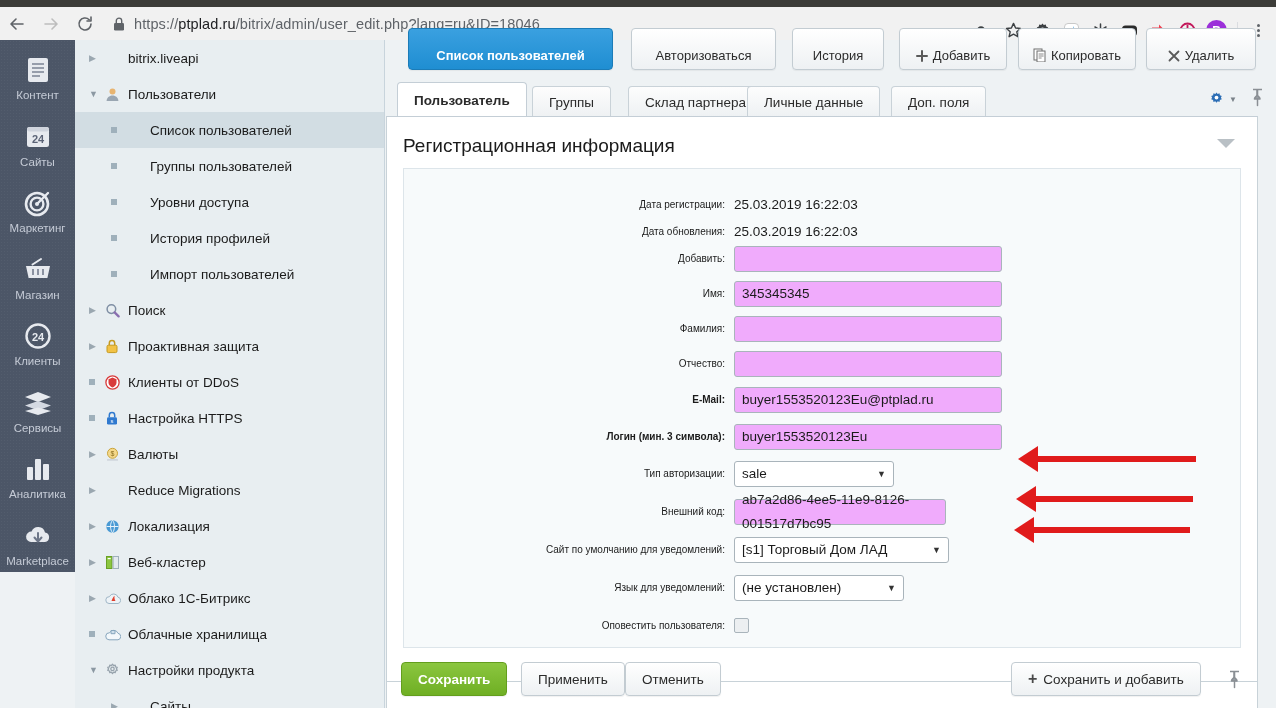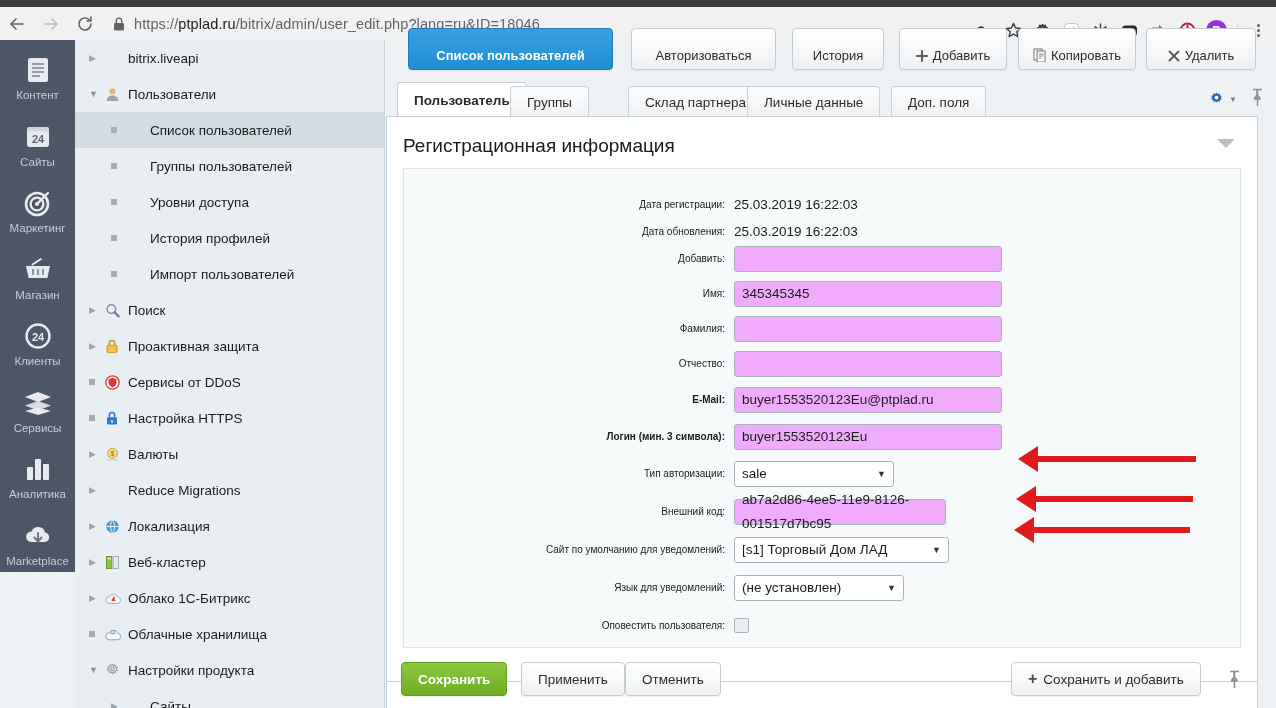--- a/index.html
+++ b/index.html
@@ -371,21 +371,21 @@
         <div class="tnode">
           <span class="bullet">
             <i></i>
           </span>
           <span class="tico">
             <svg width="15" height="15" viewBox="0 0 15 15">
               <circle cx="7.5" cy="7.5" r="6.6" fill="#fff" stroke="#d83b3b" stroke-width="1.3"></circle>
               <path d="M7.5 2.6l4 1.6v3.3c0 2.6-1.8 4-4 5-2.2-1-4-2.4-4-5V4.2z" fill="#d83b3b"></path>
             </svg>
           </span>
-          <span class="tlabel">Сервисы от DDoS</span>
+          <span class="tlabel">Клиенты от DDoS</span>
         </div>
         <div class="tnode">
           <span class="bullet">
             <i></i>
           </span>
           <span class="tico">
             <svg width="14" height="15" viewBox="0 0 14 15">
               <rect x="2" y="6.2" width="10" height="7.4" rx="1.4" fill="#2f79cf"></rect>
               <path d="M4.3 6.2V4.3a2.7 2.7 0 0 1 5.4 0v1.9" stroke="#2f79cf" stroke-width="1.5" fill="none"></path>
               <text x="7" y="12" font-size="6" fill="#fff" text-anchor="middle" font-family="Liberation Sans">s</text>
@@ -523,21 +523,21 @@
           <span>
             <svg width="13" height="19" viewBox="0 0 13 19">
                 <path d="M2 1.5h9M6.5 1.5v5.5c0 1.5 2.5 2 2.5 4H3.5c0-2 2.5-2.5 2.5-4V1.5z" stroke="#8a8f94" stroke-width="1.6" fill="#9aa0a6" stroke-linejoin="round"></path>
                 <path d="M6.5 11v6.5" stroke="#8a8f94" stroke-width="1.5" stroke-linecap="round"></path>
               </svg>
           </span>
         </div>
       <div class="tab active" style="left: 11px;">
             <span>Пользователь</span>
           </div>
-          <div class="tab" style="left: 124px;">
+          <div class="tab" style="left: 146px;">
             <span>Группы</span>
           </div>
           <div class="tab" style="left: 226px; margin-left: 16px;">
             <span>Склад партнера</span>
           </div>
           <div class="tab" style="left: 361px;">
             <span>Личные данные</span>
           </div>
           <div class="tab" style="left: 505px;">
             <span>Доп. поля</span>

